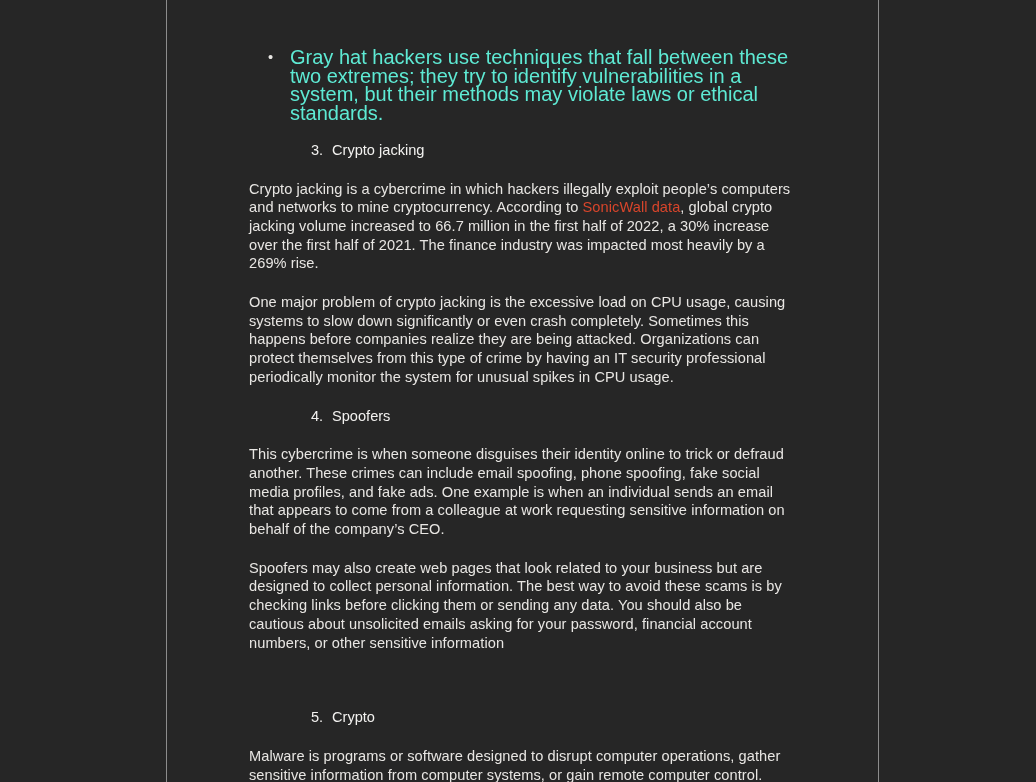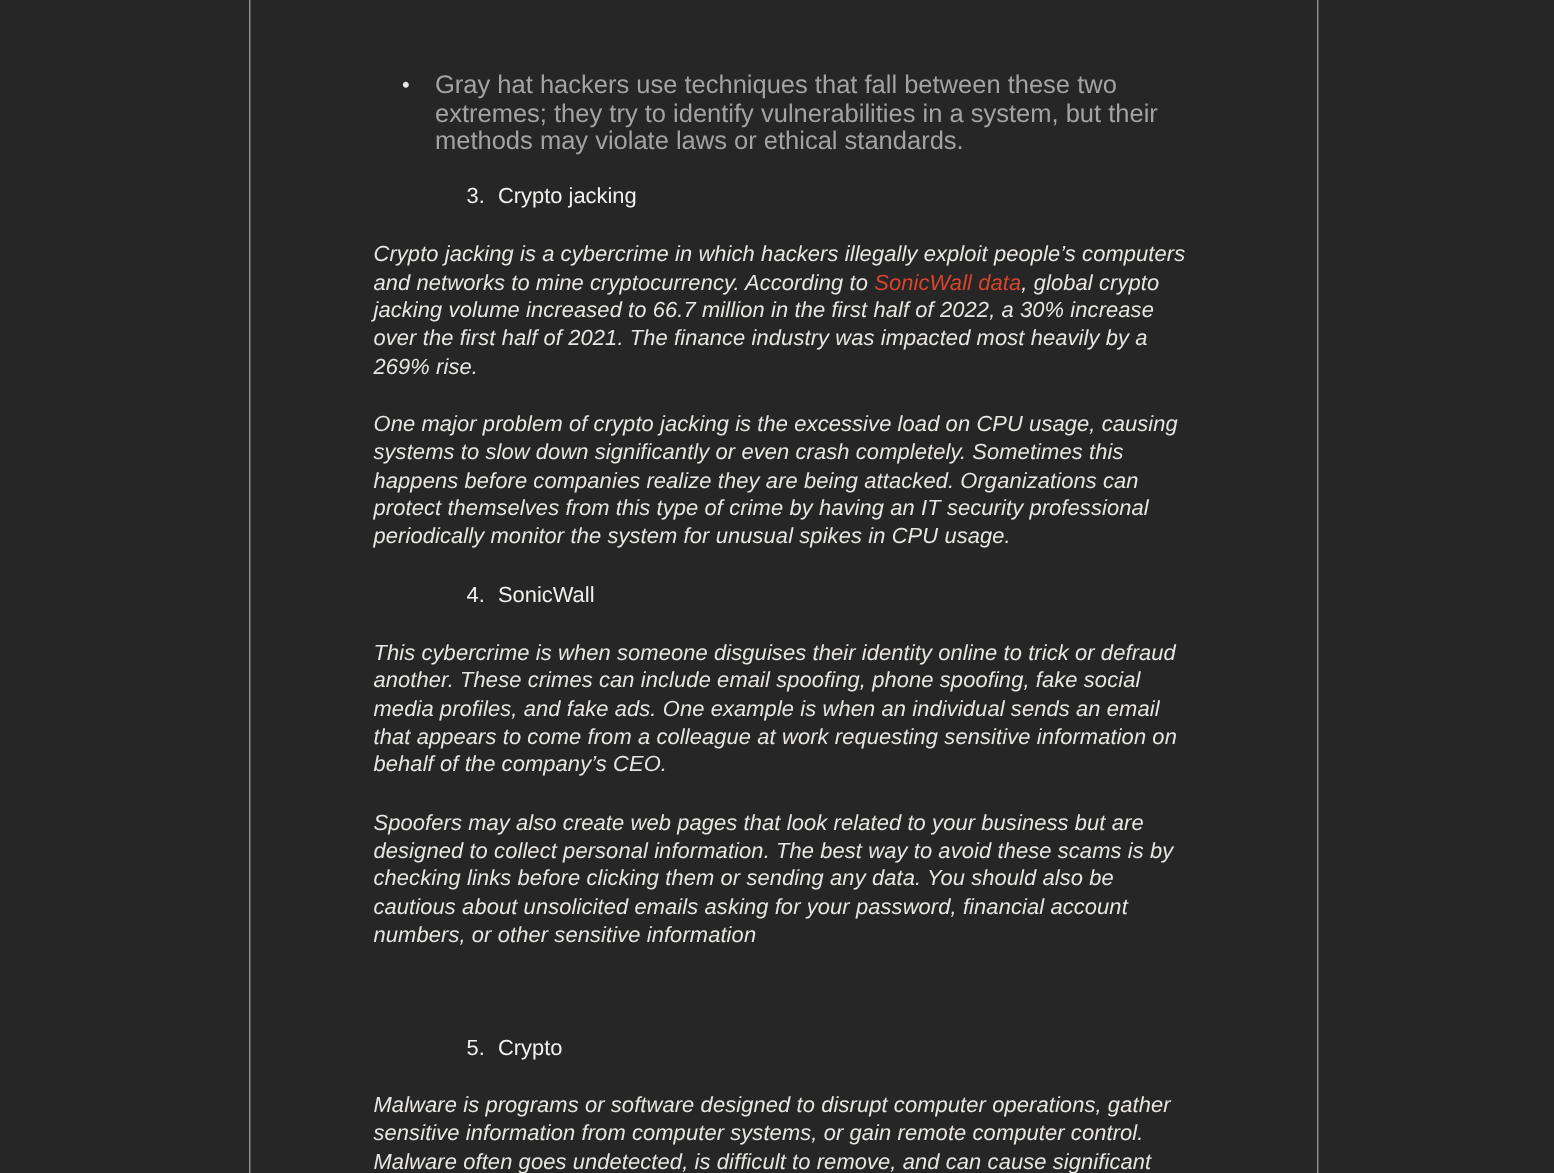--- a/index.html
+++ b/index.html
@@ -45,34 +45,33 @@
     height: 782px;
   }
 
   
   .para {
     font-size: 14.6px;
     line-height: 18.7px;
     color: #e8e6e3;
     margin: 0;
     letter-spacing: 0.005em;
-    font-style: italic;
   }
 
   .bullet-list {
     margin: 0;
     padding: 0;
     list-style: none;
   }
   .bullet-item {
     position: relative;
     padding-left: 41px;
-    font-size: 17px;
+    font-size: 20px;
     line-height: 18.7px;
-    color: #a3a3a3;
+    color: #5eead4;
   }
   .bullet-item::before {
     content: "\2022";
     position: absolute;
     left: 19px;
     top: 0;
     color: #e8e6e3;
     font-size: 14.6px;
     line-height: 18.7px;
   }
@@ -132,21 +131,21 @@
       <p class="para"><span>Crypto jacking is a cybercrime in which hackers illegally exploit people’s computers and networks to mine cryptocurrency. According to </span><a class="link" href="#">SonicWall data</a><span>, global crypto jacking volume increased to 66.7 million in the first half of 2022, a 30% increase over the first half of 2021. The finance industry was impacted most heavily by a 269% rise.</span></p>
 
       <div class="spacer-md"></div>
 
       <p class="para">One major problem of crypto jacking is the excessive load on CPU usage, causing systems to slow down significantly or even crash completely. Sometimes this happens before companies realize they are being attacked. Organizations can protect themselves from this type of crime by having an IT security professional periodically monitor the system for unusual spikes in CPU usage.</p>
 
       <div class="spacer-md"></div>
 
       <div class="num-heading">
         <span class="num">4.</span>
-        <span class="htext">SonicWall</span>
+        <span class="htext">Spoofers</span>
       </div>
 
       <div class="spacer-md"></div>
 
       <p class="para">This cybercrime is when someone disguises their identity online to trick or defraud another. These crimes can include email spoofing, phone spoofing, fake social media profiles, and fake ads. One example is when an individual sends an email that appears to come from a colleague at work requesting sensitive information on behalf of the company’s CEO.</p>
 
       <div class="spacer-md"></div>
 
       <p class="para">Spoofers may also create web pages that look related to your business but are designed to collect personal information. The best way to avoid these scams is by checking links before clicking them or sending any data. You should also be cautious about unsolicited emails asking for your password, financial account numbers, or other sensitive information</p>
 

